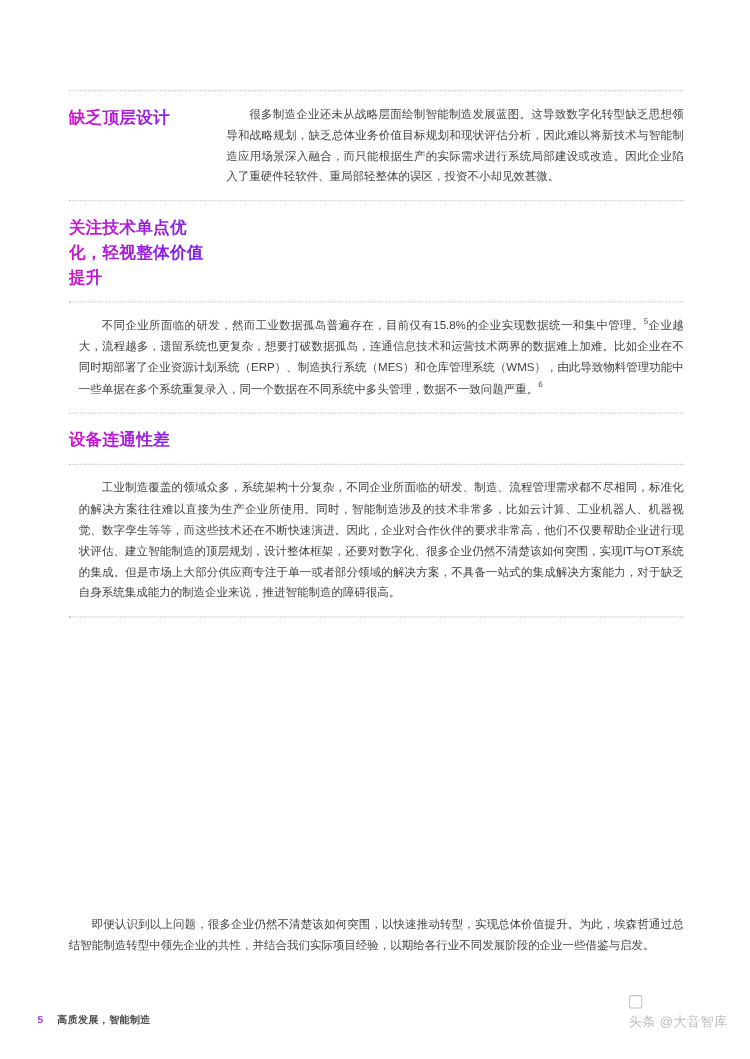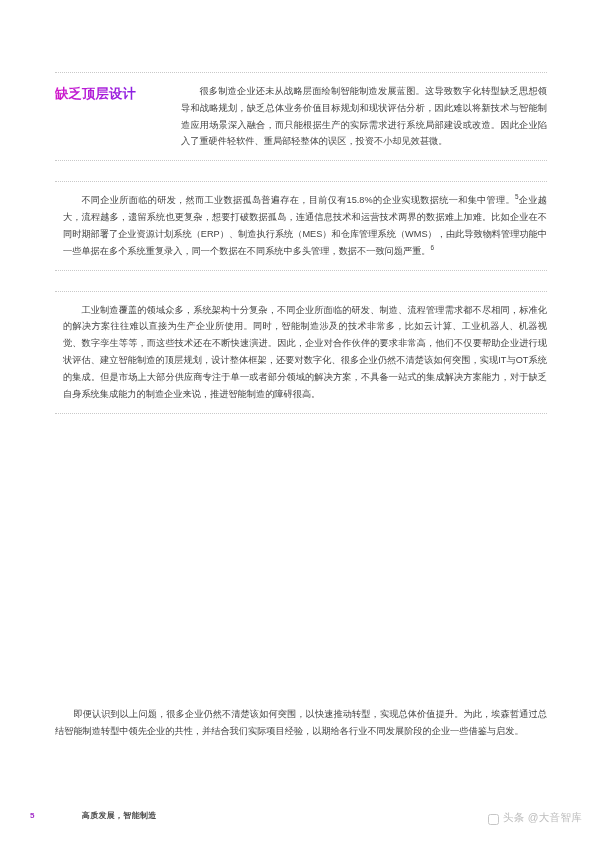--- a/index.html
+++ b/index.html
@@ -65,21 +65,21 @@
     position:absolute;
     left:55px;
     top:706px;
     width:492px;
     font-size:9.2px;
     line-height:1.85;
     color:#434343;
     text-align:justify;
     text-justify:inter-ideograph;
   }
-  .closing p { text-indent:2em; }
+  .closing p { text-indent:2em;margin-top:25px; }
 
   
   .footer {
     position:absolute;
     left:30px;
     bottom:26px;
     display:flex;
     align-items:baseline;
     gap:11px;
   }
@@ -87,35 +87,35 @@
     font-size:8px;
     font-weight:bold;
     color:#a330c9;
     letter-spacing:0.4px;
   }
   .footer-title {
     font-size:8px;
     font-weight:bold;
     color:#4c4c4c;
     letter-spacing:0.3px;
-    margin-left:36px;
   }
 
   
   .watermark {
     position:absolute;
     right:18px;
     bottom:22px;
     display:flex;
-    align-items:flex-end;
+    align-items:flex-start;
     gap:4px;
     color:#b9b9b9;
     font-size:10.5px;
     letter-spacing:0.3px;
     opacity:.95;
+    flex-direction:column;
   }
   .wm-icon {
     display:inline-block;
     width:11px;height:11px;
     position:relative;
   }
   .wm-icon svg { display:block; }
 </style>
 </head>
 <body>
@@ -129,33 +129,35 @@
     <div class="section">
       <div class="sec-head">缺乏顶层设计</div>
       <div class="sec-body">
         <p>很多制造企业还未从战略层面绘制智能制造发展蓝图。这导致数字化转型缺乏思想领导和战略规划，缺乏总体业务价值目标规划和现状评估分析，因此难以将新技术与智能制造应用场景深入融合，而只能根据生产的实际需求进行系统局部建设或改造。因此企业陷入了重硬件轻软件、重局部轻整体的误区，投资不小却见效甚微。</p>
       </div>
     </div>
 
     <div class="rule"></div>
 
     <div class="section">
+      <div class="sec-head">关注技术单点优化，轻视整体价值提升</div>
     </div>
 
     <div class="rule"></div>
 
     <div class="section">
       <div class="sec-body">
         <p><span style="text-indent:0">不同企业所面临的研发，然而工业数据孤岛普遍存在，目前仅有15.8%的企业实现数据统一和集中管理。</span><sup>5</sup><span>企业越大，流程越多，遗留系统也更复杂，想要打破数据孤岛，连通信息技术和运营技术两界的数据难上加难。比如企业在不同时期部署了企业资源计划系统（ERP）、制造执行系统（MES）和仓库管理系统（WMS），由此导致物料管理功能中一些单据在多个系统重复录入，同一个数据在不同系统中多头管理，数据不一致问题严重。</span><sup>6</sup></p>
       </div>
     </div>
 
     <div class="rule"></div>
 
     <div class="section">
+      <div class="sec-head">设备连通性差</div>
     </div>
 
     <div class="rule"></div>
 
     <div class="section">
       <div class="sec-body">
         <p>工业制造覆盖的领域众多，系统架构十分复杂，不同企业所面临的研发、制造、流程管理需求都不尽相同，标准化的解决方案往往难以直接为生产企业所使用。同时，智能制造涉及的技术非常多，比如云计算、工业机器人、机器视觉、数字孪生等等，而这些技术还在不断快速演进。因此，企业对合作伙伴的要求非常高，他们不仅要帮助企业进行现状评估、建立智能制造的顶层规划，设计整体框架，还要对数字化、很多企业仍然不清楚该如何突围，实现IT与OT系统的集成。但是市场上大部分供应商专注于单一或者部分领域的解决方案，不具备一站式的集成解决方案能力，对于缺乏自身系统集成能力的制造企业来说，推进智能制造的障碍很高。</p>
       </div>
     </div>
 

